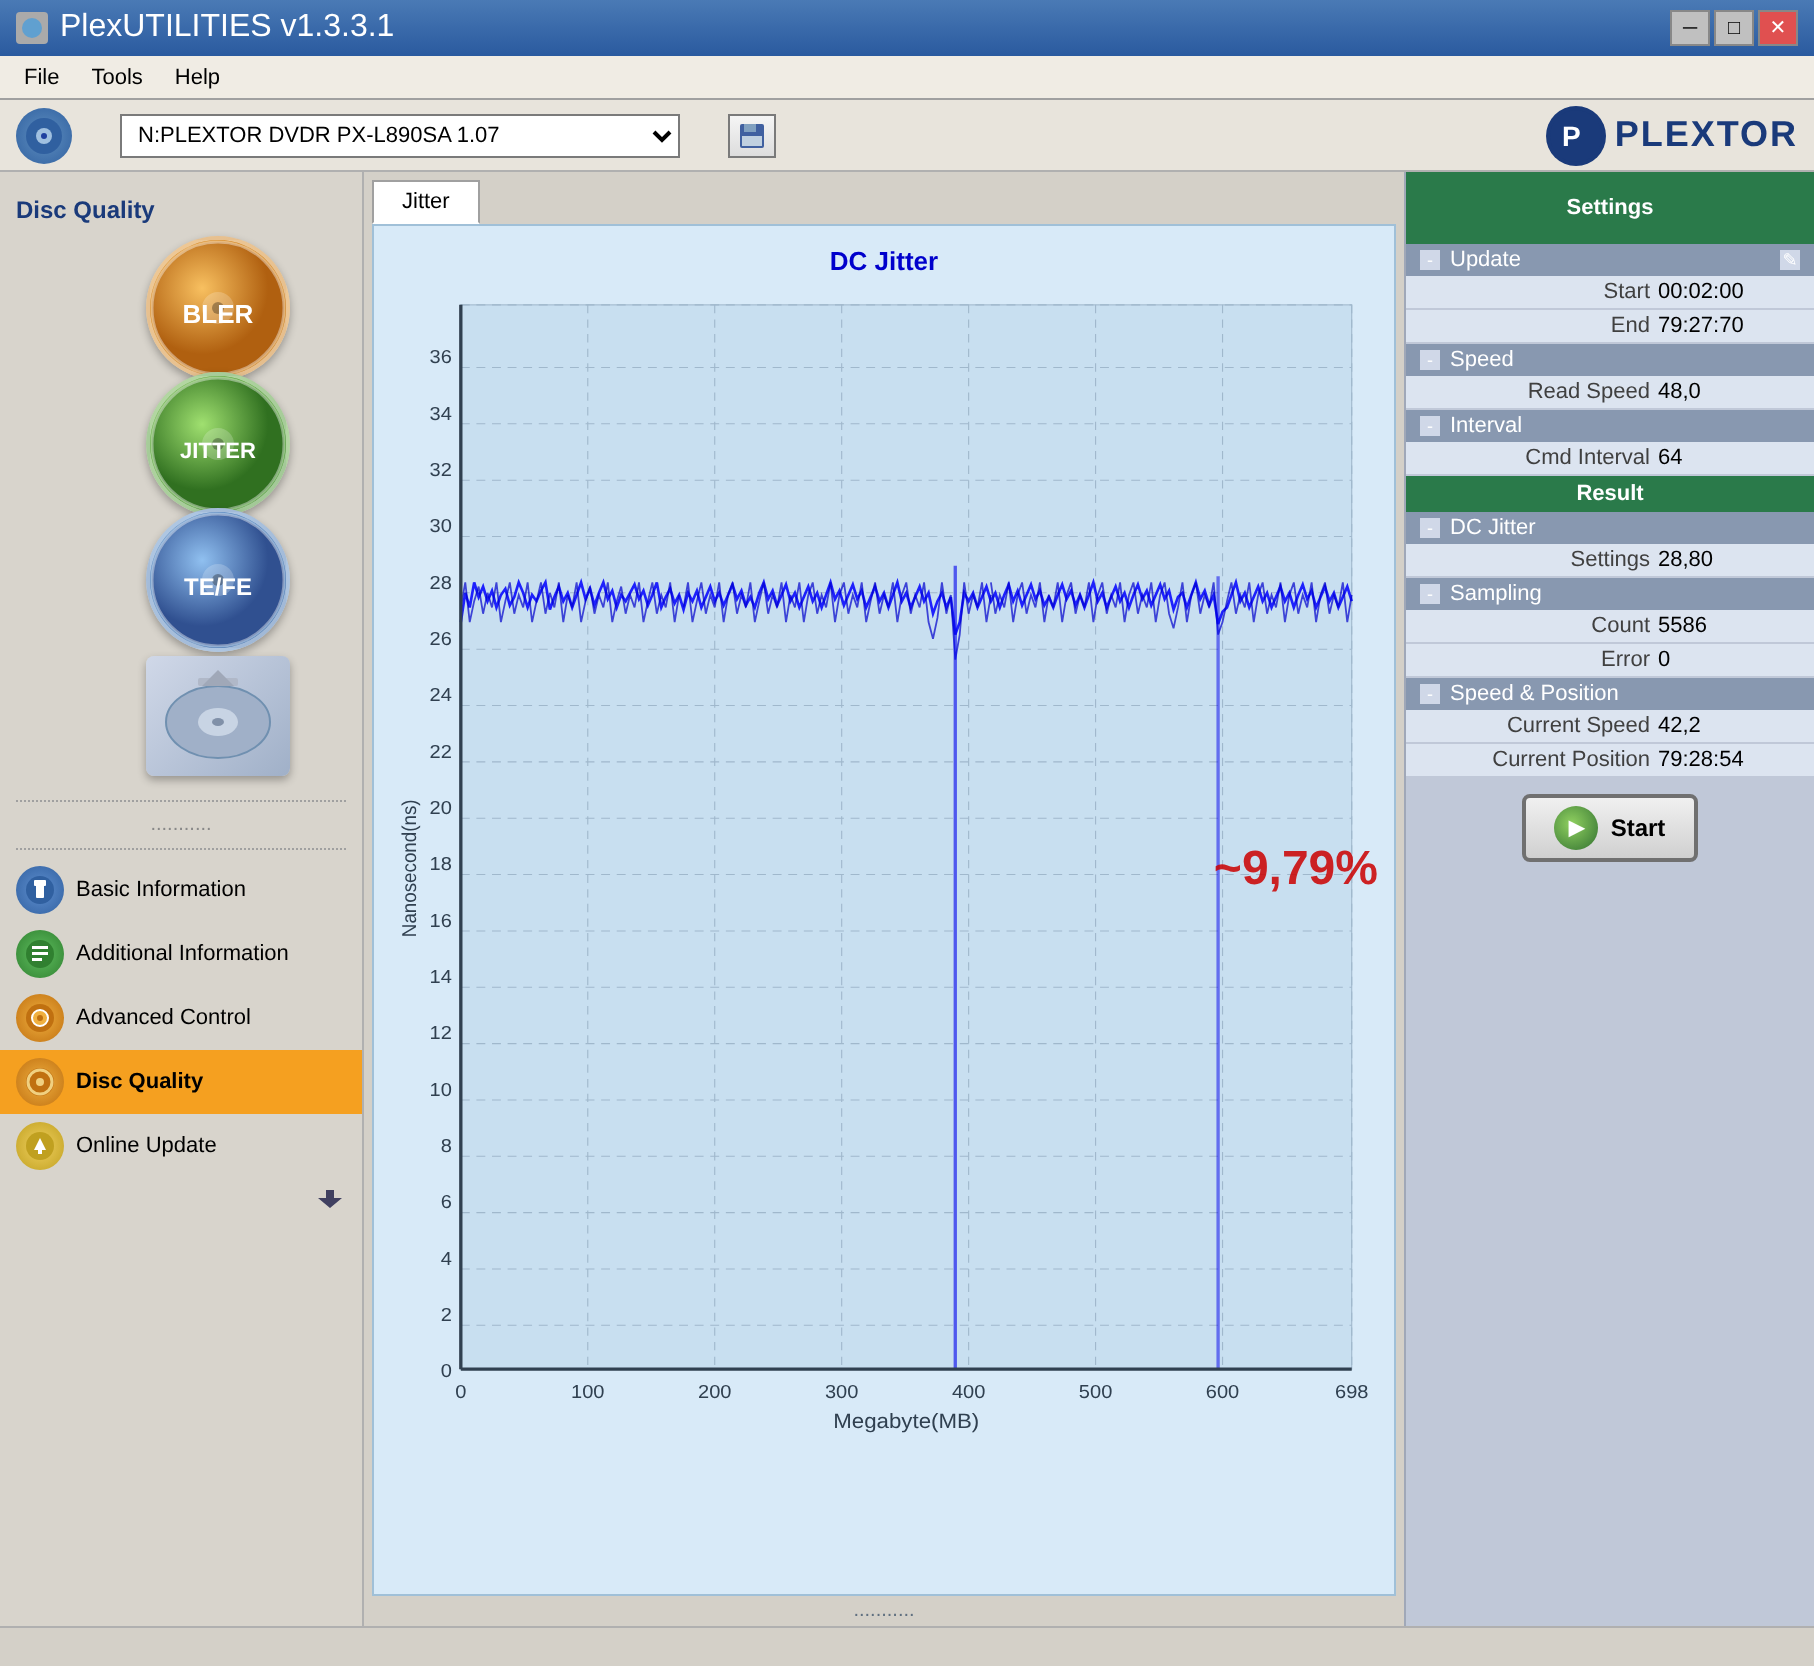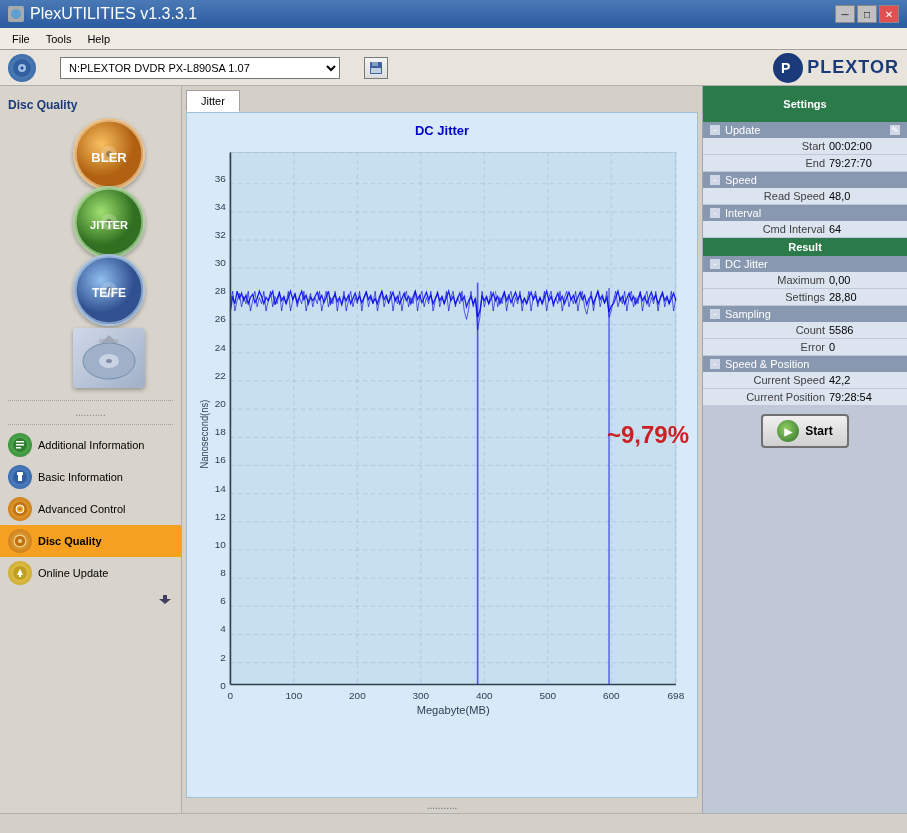--- a/index.html
+++ b/index.html
@@ -524,39 +524,39 @@
           </svg>
         </div>
       </div>
     </div>
 
     <hr class="sidebar-divider">
     <div style="text-align:center;font-size:10px;color:#888;padding:2px;">...........</div>
     <hr class="sidebar-divider">
 
     <div class="nav-item">
+      <div class="nav-icon nav-icon-blue">
+        <svg width="16" height="16" viewBox="0 0 16 16">
+            <circle cx="8" cy="8" r="7" fill="#3060a0"></circle>
+            <rect x="6" y="5" width="4" height="7" fill="white" rx="0.5"></rect>
+            <rect x="5" y="3" width="6" height="3" fill="white" rx="0.5"></rect>
+          </svg>
+      </div>
+      <span>Basic Information</span>
+    </div>
+    <div class="nav-item">
       <div class="nav-icon nav-icon-green">
         <svg width="16" height="16" viewBox="0 0 16 16">
             <circle cx="8" cy="8" r="7" fill="#308030"></circle>
             <rect x="4" y="4" width="8" height="1.5" fill="white"></rect>
             <rect x="4" y="7" width="8" height="1.5" fill="white"></rect>
             <rect x="4" y="10" width="5" height="1.5" fill="white"></rect>
           </svg>
       </div>
       <span>Additional Information</span>
-    </div>
-    <div class="nav-item">
-      <div class="nav-icon nav-icon-blue">
-        <svg width="16" height="16" viewBox="0 0 16 16">
-            <circle cx="8" cy="8" r="7" fill="#3060a0"></circle>
-            <rect x="6" y="5" width="4" height="7" fill="white" rx="0.5"></rect>
-            <rect x="5" y="3" width="6" height="3" fill="white" rx="0.5"></rect>
-          </svg>
-      </div>
-      <span>Basic Information</span>
     </div>
     <div class="nav-item">
       <div class="nav-icon nav-icon-orange">
         <svg width="16" height="16" viewBox="0 0 16 16">
             <circle cx="8" cy="8" r="7" fill="#c07010"></circle>
             <circle cx="8" cy="8" r="4" fill="#f0b040" stroke="white" stroke-width="1"></circle>
             <circle cx="8" cy="8" r="1.5" fill="#c07010"></circle>
           </svg>
       </div>
       <span>Advanced Control</span>
@@ -774,24 +774,20 @@
       <span class="panel-row-value">64</span>
     </div>
 
     <div class="result-header">Result</div>
 
     <div class="panel-section-header">
       <div class="section-collapse-btn">-</div>
       <span>DC Jitter</span>
     </div>
     <div class="panel-row">
-      <span class="panel-row-label">Maximum</span>
-      <span class="panel-row-value">0,00</span>
-    </div>
-    <div class="panel-row">
       <span class="panel-row-label">Settings</span>
       <span class="panel-row-value">28,80</span>
     </div>
 
     <div class="panel-section-header">
       <div class="section-collapse-btn">-</div>
       <span>Sampling</span>
     </div>
     <div class="panel-row">
       <span class="panel-row-label">Count</span>

